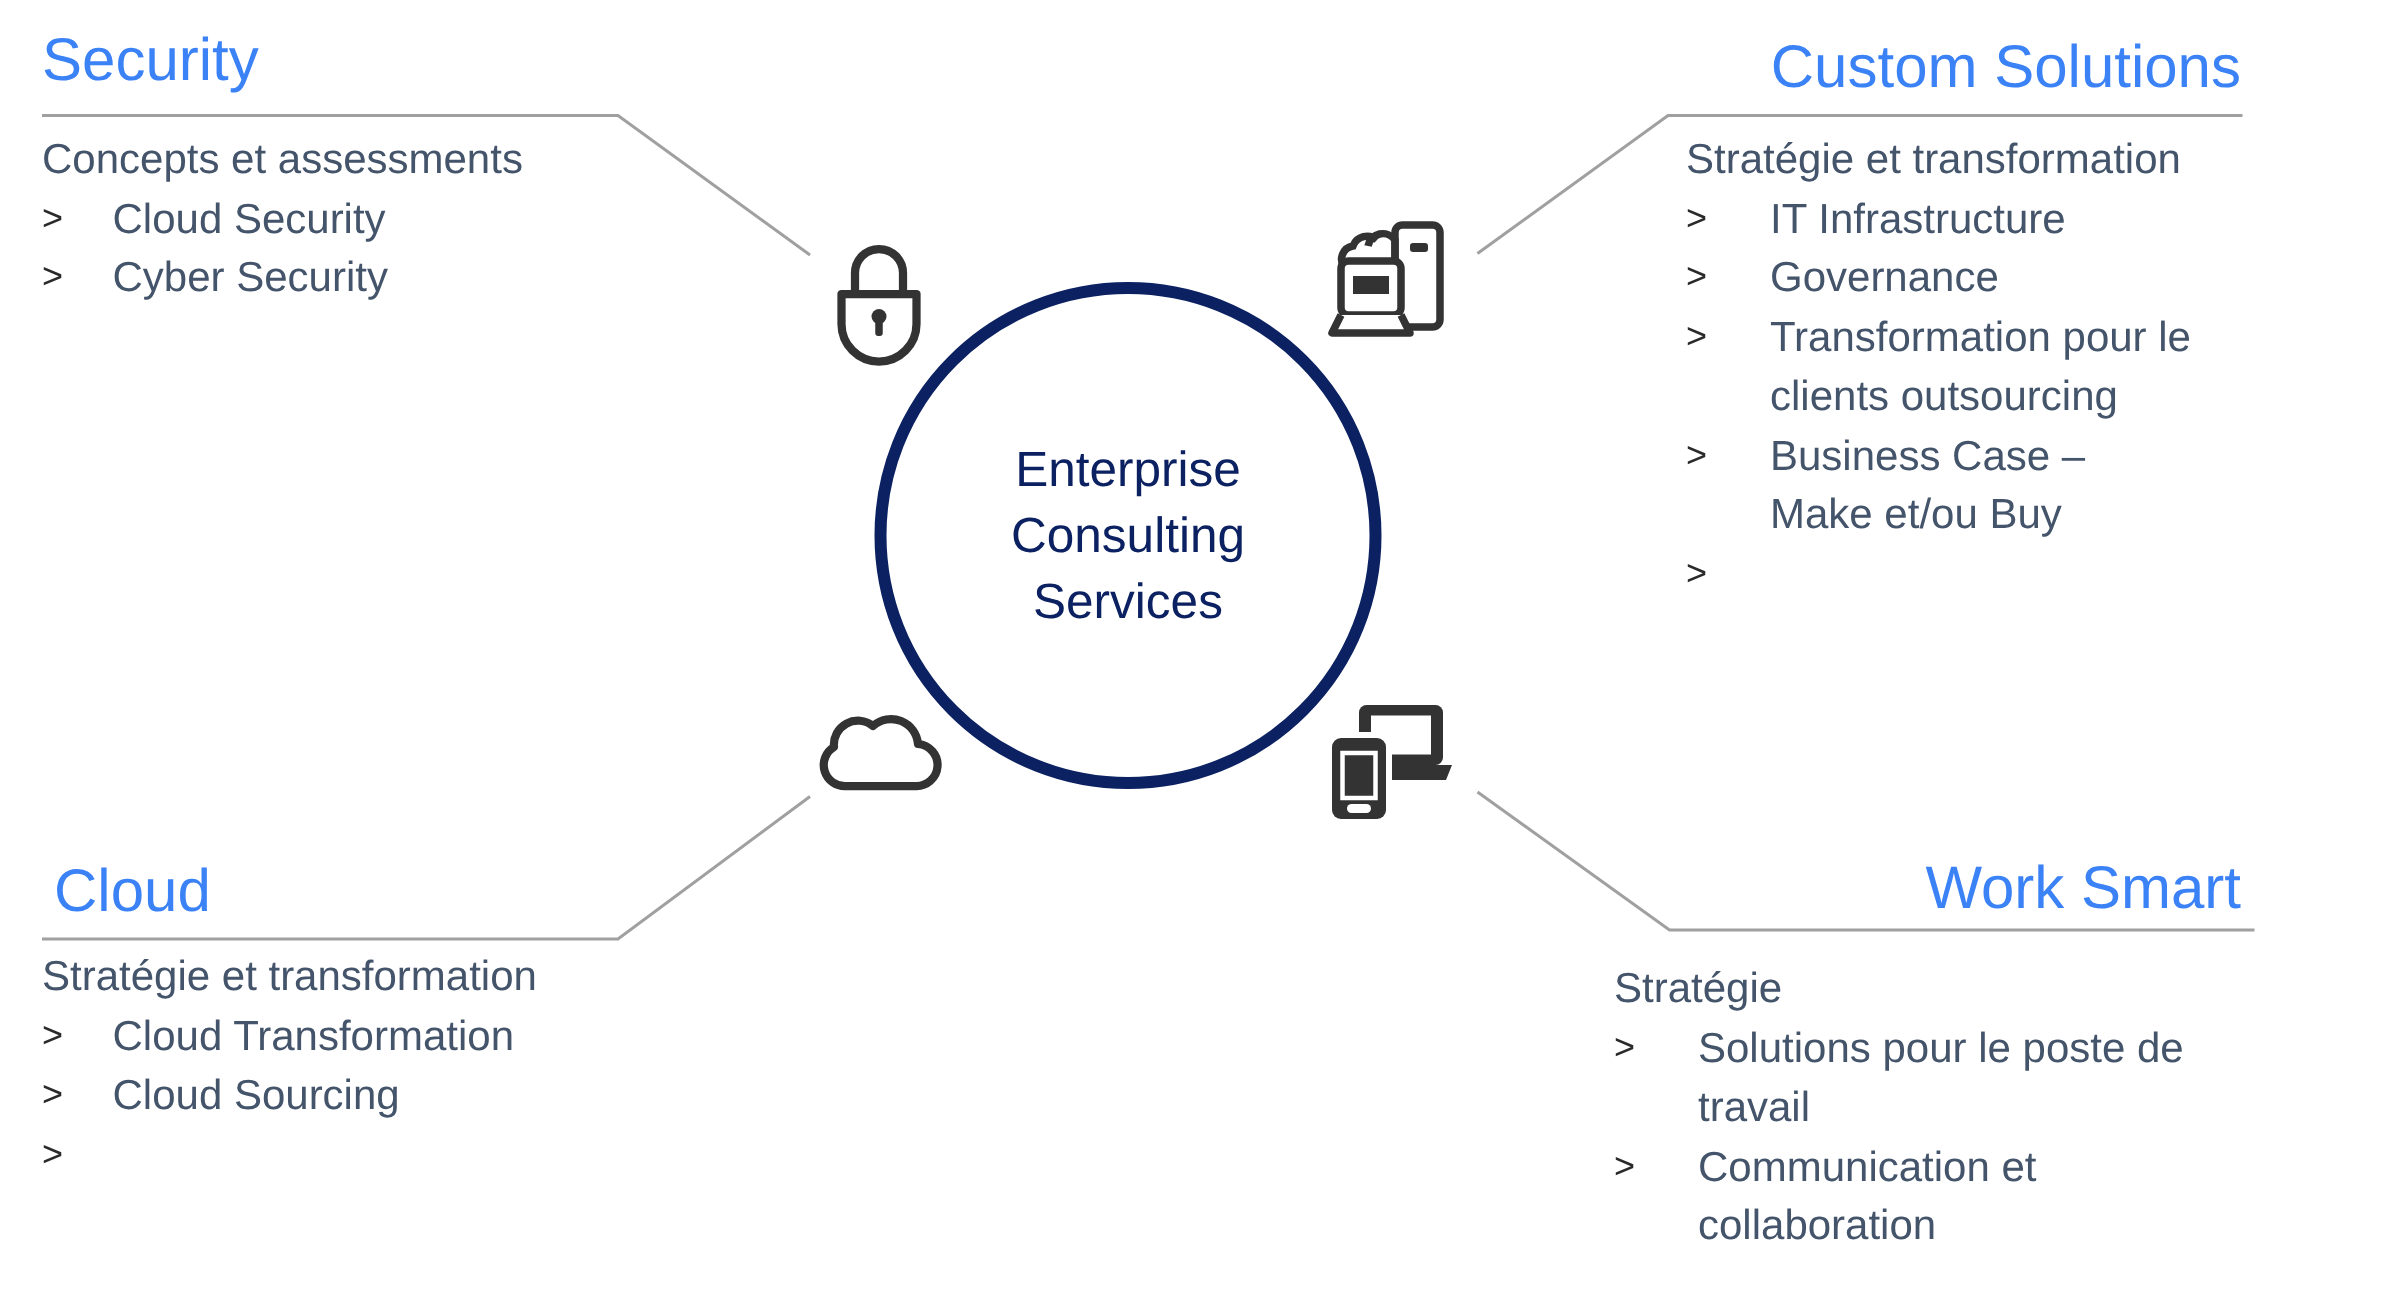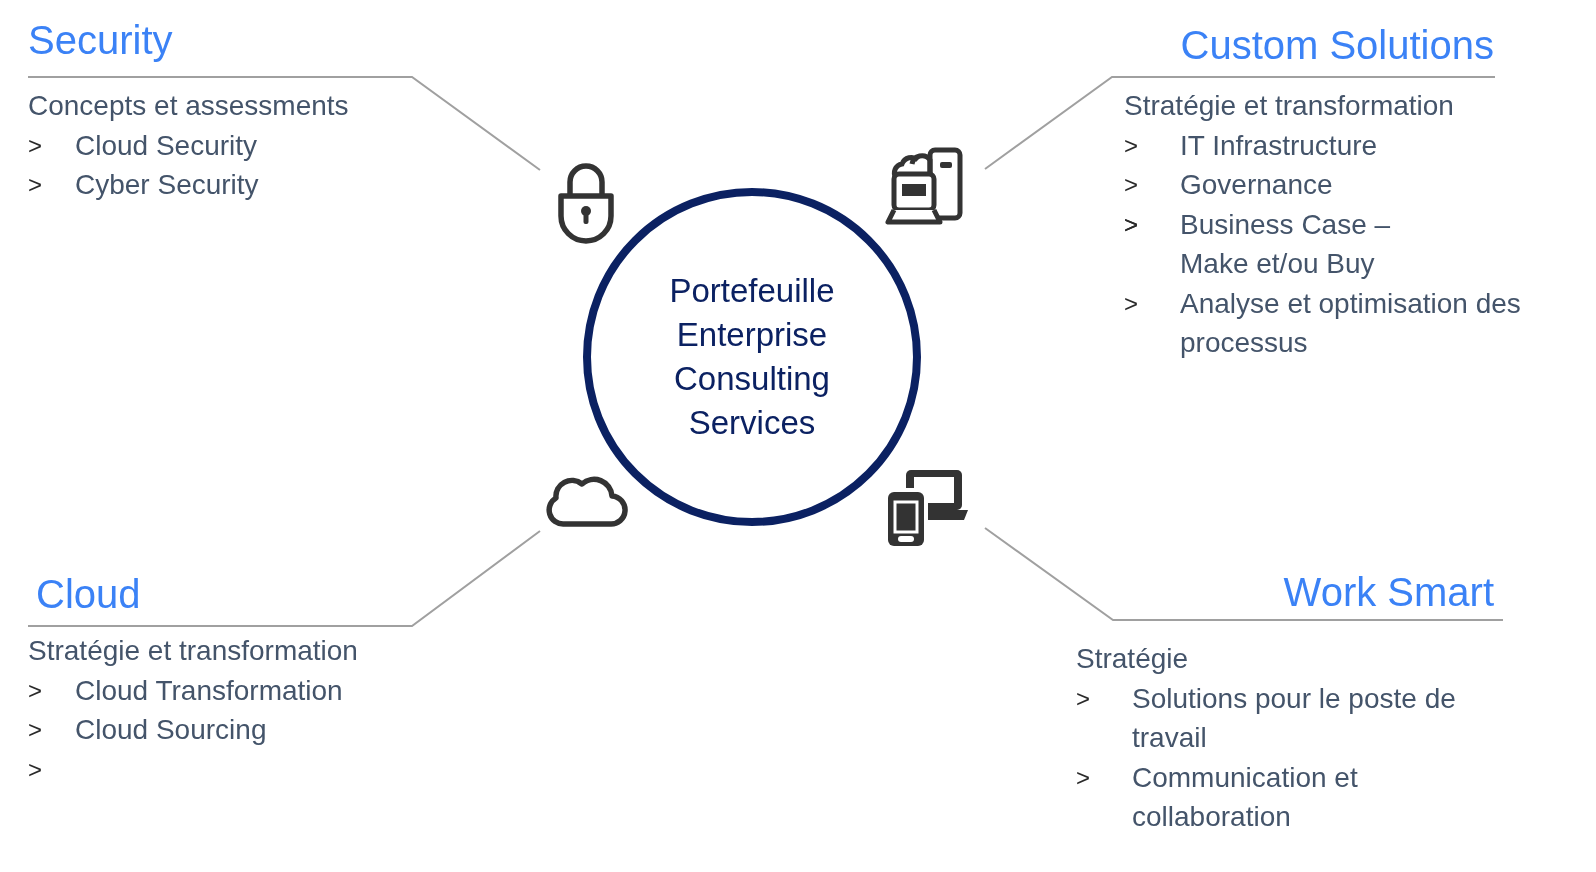--- a/index.html
+++ b/index.html
@@ -28,21 +28,20 @@
 
   <svg class="connectors" viewBox="0 0 1596 872">
     <polyline points="28,77 412,77 540,170" fill="none" stroke="#a0a0a0" stroke-width="2"></polyline>
     <polyline points="985,169 1112,77 1495,77" fill="none" stroke="#a0a0a0" stroke-width="2"></polyline>
     <polyline points="28,626 412,626 540,531" fill="none" stroke="#a0a0a0" stroke-width="2"></polyline>
     <polyline points="985,528 1113,620 1503,620" fill="none" stroke="#a0a0a0" stroke-width="2"></polyline>
   </svg>
 
   <div class="circle">
     <div class="circle-text">
-      <div>Portefeuille</div>
       <div>Enterprise</div>
       <div>Consulting</div>
       <div>Services</div>
     </div>
   </div>
 
   <svg class="icon" style="left:556px; top:160px;" width="60" height="84" viewBox="0 0 60 84">
     <path d="M14 36 V22 a16 16 0 0 1 32 0 V36" fill="none" stroke="#333" stroke-width="5.5"></path>
     <path d="M5 36 H55 V56 a25 25 0 0 1 -50 0 Z" fill="none" stroke="#333" stroke-width="5.5" stroke-linejoin="round"></path>
     <circle cx="30" cy="51" r="5" fill="#333"></circle>
@@ -81,23 +80,23 @@
       <li><span class="chev">&gt;</span><span>Cyber Security</span></li>
     </ul>
   </div>
 
   <div class="title" style="right:102px; top:25px;">Custom Solutions</div>
   <div class="section right-section" style="left:1124px; top:86px; width:420px;">
     <div class="sub">Stratégie et transformation</div>
     <ul style="width:340px;">
       <li><span class="chev">&gt;</span><span>IT Infrastructure</span></li>
       <li><span class="chev">&gt;</span><span>Governance</span></li>
-      <li style="width:330px;"><span class="chev">&gt;</span></li>
+      <li style="width:330px;"><span class="chev">&gt;</span><span>Transformation pour le clients outsourcing</span></li>
       <li style="width:250px;"><span class="chev">&gt;</span><span>Business Case – Make et/ou Buy</span></li>
-      <li style="width:400px;"><span class="chev">&gt;</span><span>Analyse et optimisation des processus</span></li>
+      <li style="width:400px;"><span class="chev">&gt;</span></li>
     </ul>
   </div>
 
   <div class="title" style="left:36px; top:574px;">Cloud</div>
   <div class="section left-section" style="left:28px; top:631px;">
     <div class="sub">Stratégie et transformation</div>
     <ul>
       <li><span class="chev">&gt;</span><span>Cloud Transformation</span></li>
       <li><span class="chev">&gt;</span><span>Cloud Sourcing</span></li>
       <li><span class="chev">&gt;</span></li>

